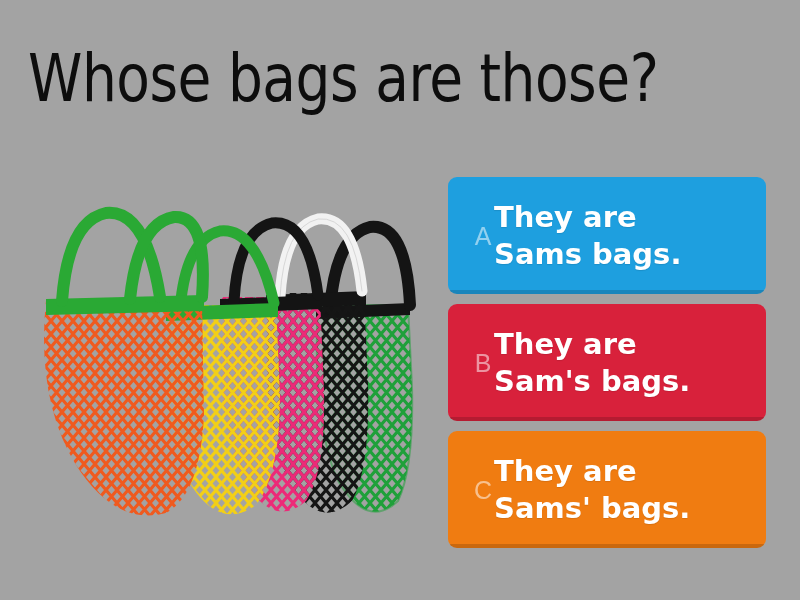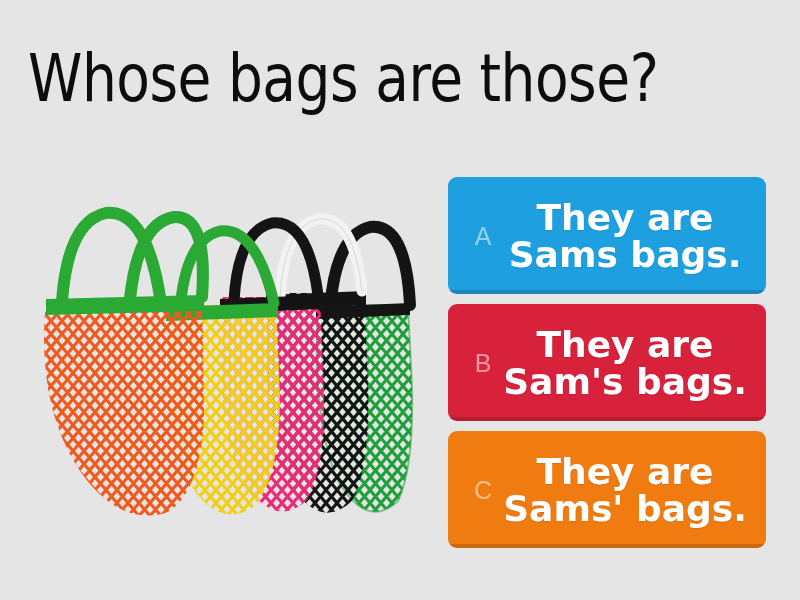--- a/index.html
+++ b/index.html
@@ -10,21 +10,21 @@
   body {
     width: 800px;
     height: 600px;
     overflow: hidden;
     font-family: "Liberation Sans", sans-serif;
     position: relative;
   }
   .quiz-root {
     position: absolute;
     inset: 0;
-    background: #e5e5e5;
+    background: #a3a3a3;
   }
 
   
   .question-title {
     position: absolute;
     left: 28px;
     top: 38px;
     width: 748px;
     height: 82px;
     line-height: 82px;
@@ -94,22 +94,22 @@
     font-weight: 400;
     color: rgba(255,255,255,0.52);
     font-family: "Liberation Sans", sans-serif;
     line-height: 1;
     z-index: 2;
   }
   .answer-text {
     flex: 1;
     padding-left: 46px;
     padding-right: 10px;
-    text-align: center;
-    font-size: 36px;
+    text-align: left;
+    font-size: 29px;
     font-weight: bold;
     color: #ffffff;
     line-height: 37px;
     white-space: pre-line;
     z-index: 1;
     font-family: "DejaVu Sans", "Liberation Sans", sans-serif;
     text-shadow: 0 1px 1px rgba(0,0,0,0.10);
   }
 </style>
 </head>

